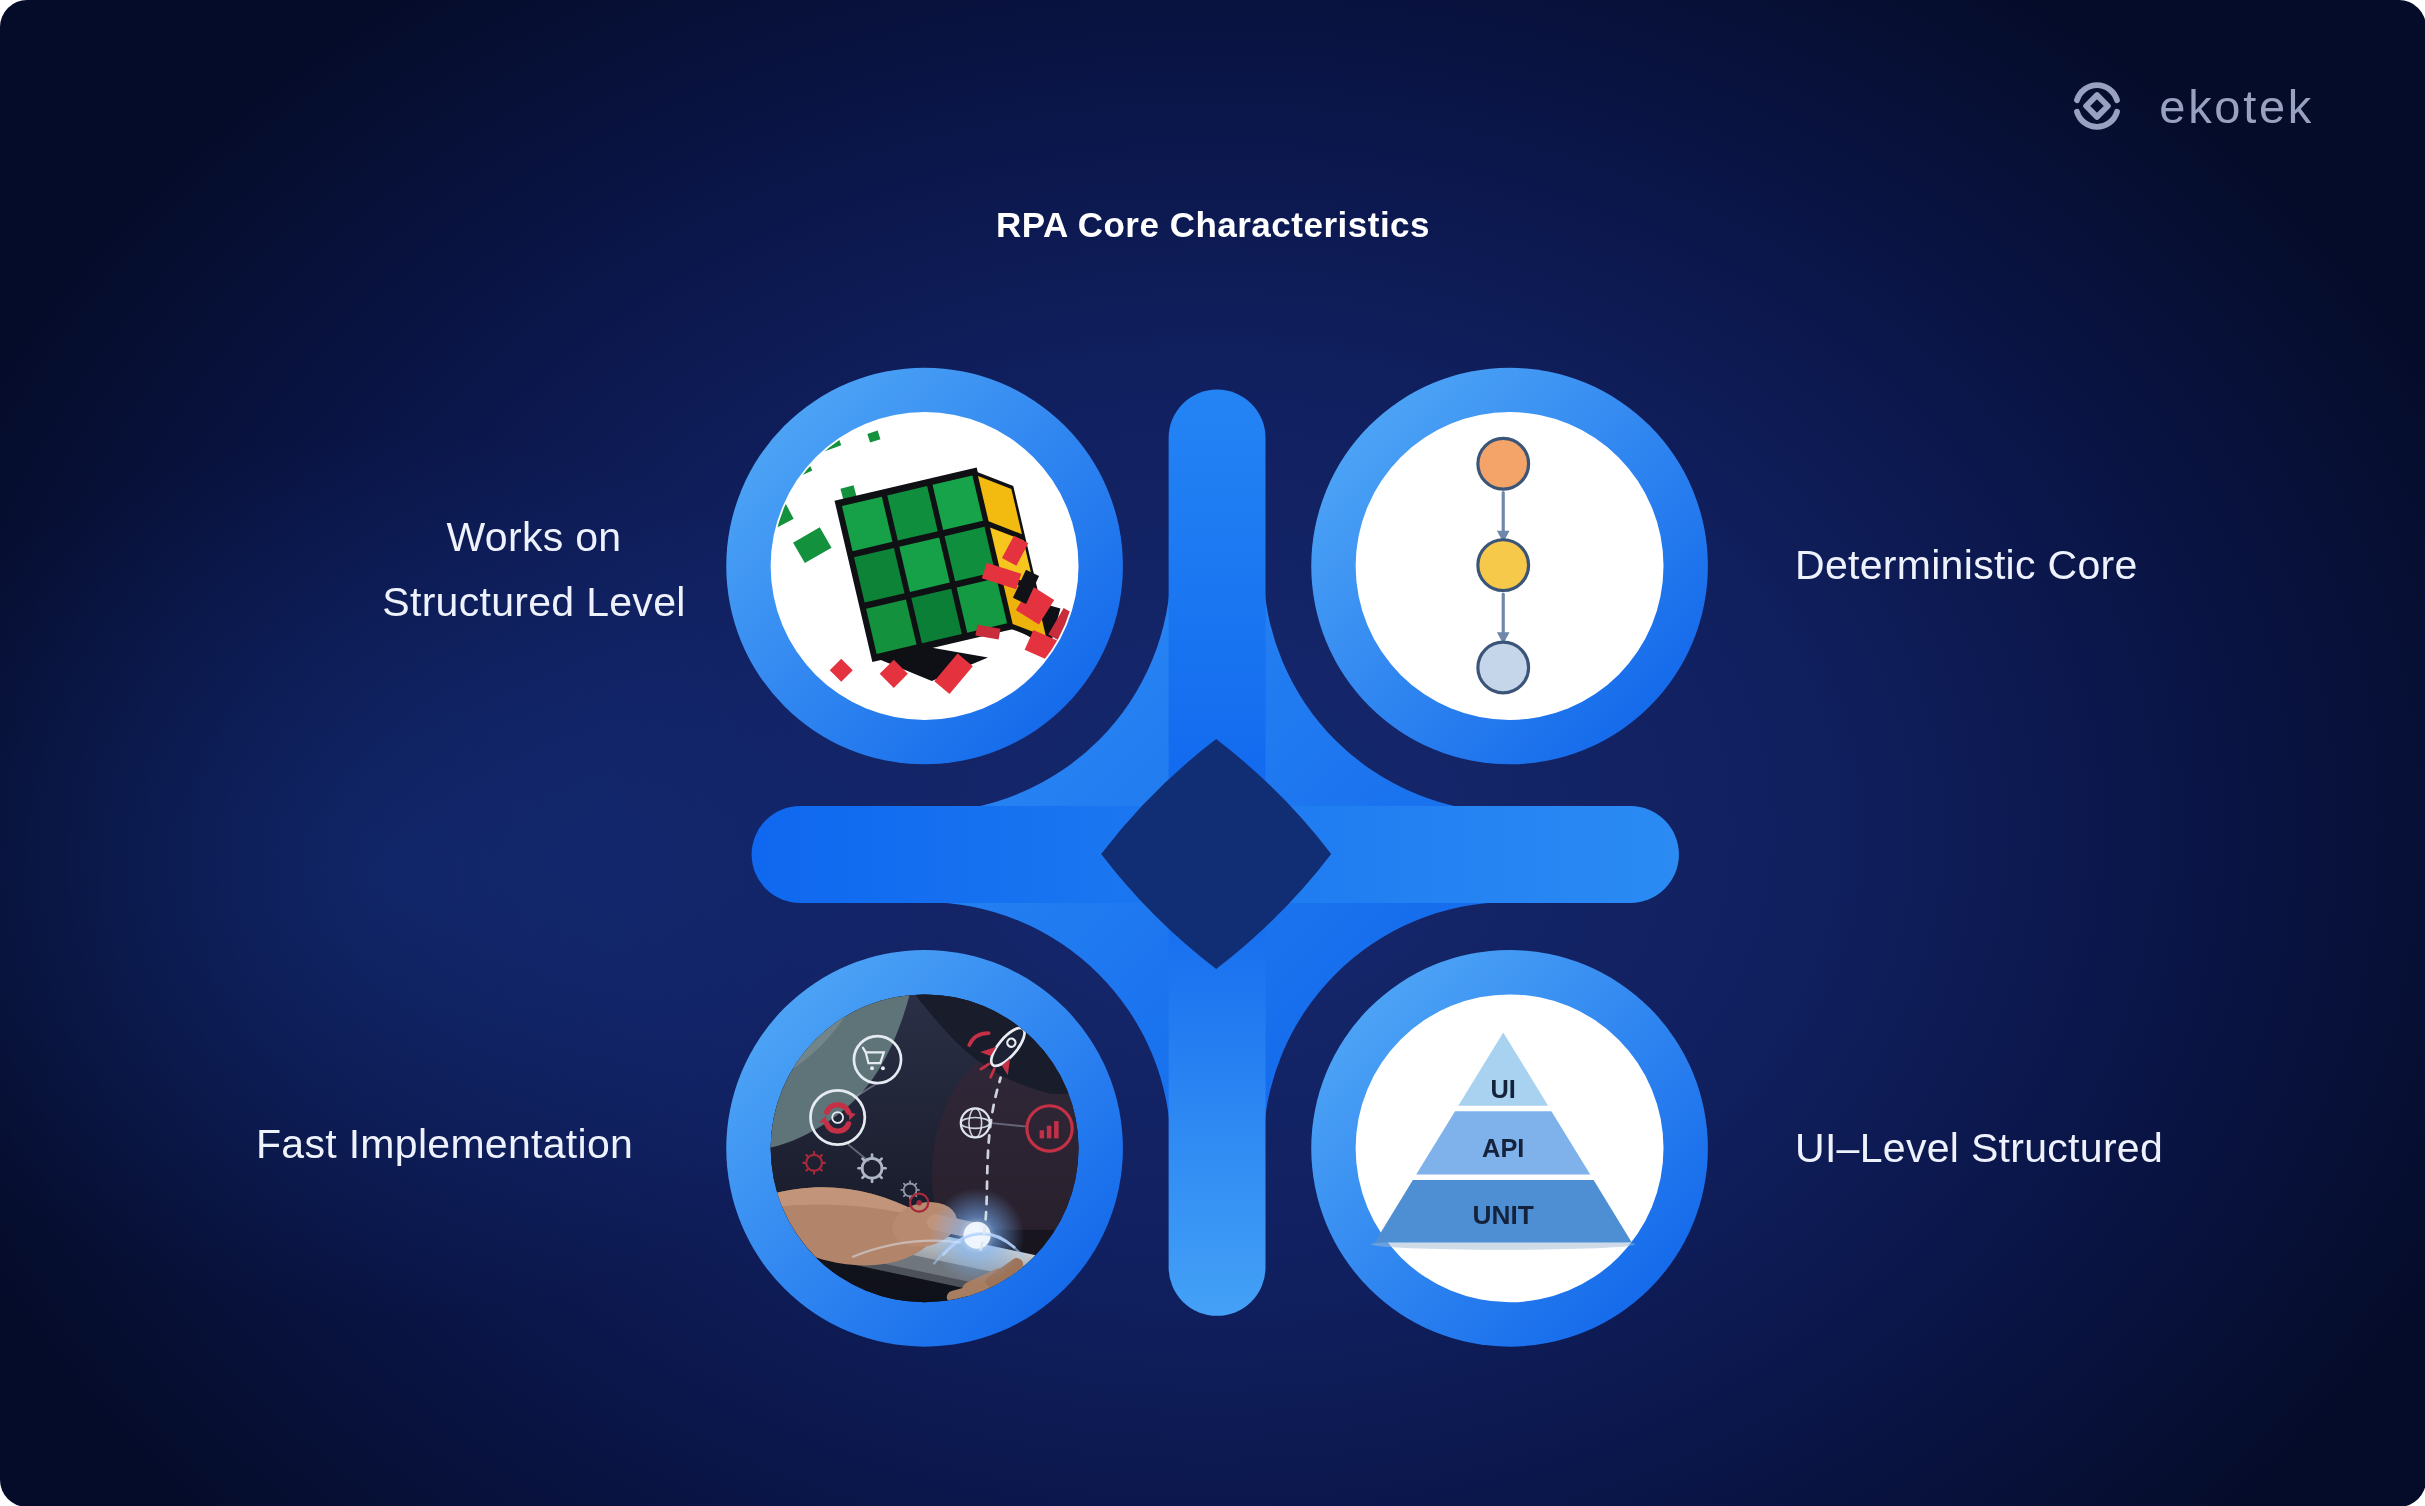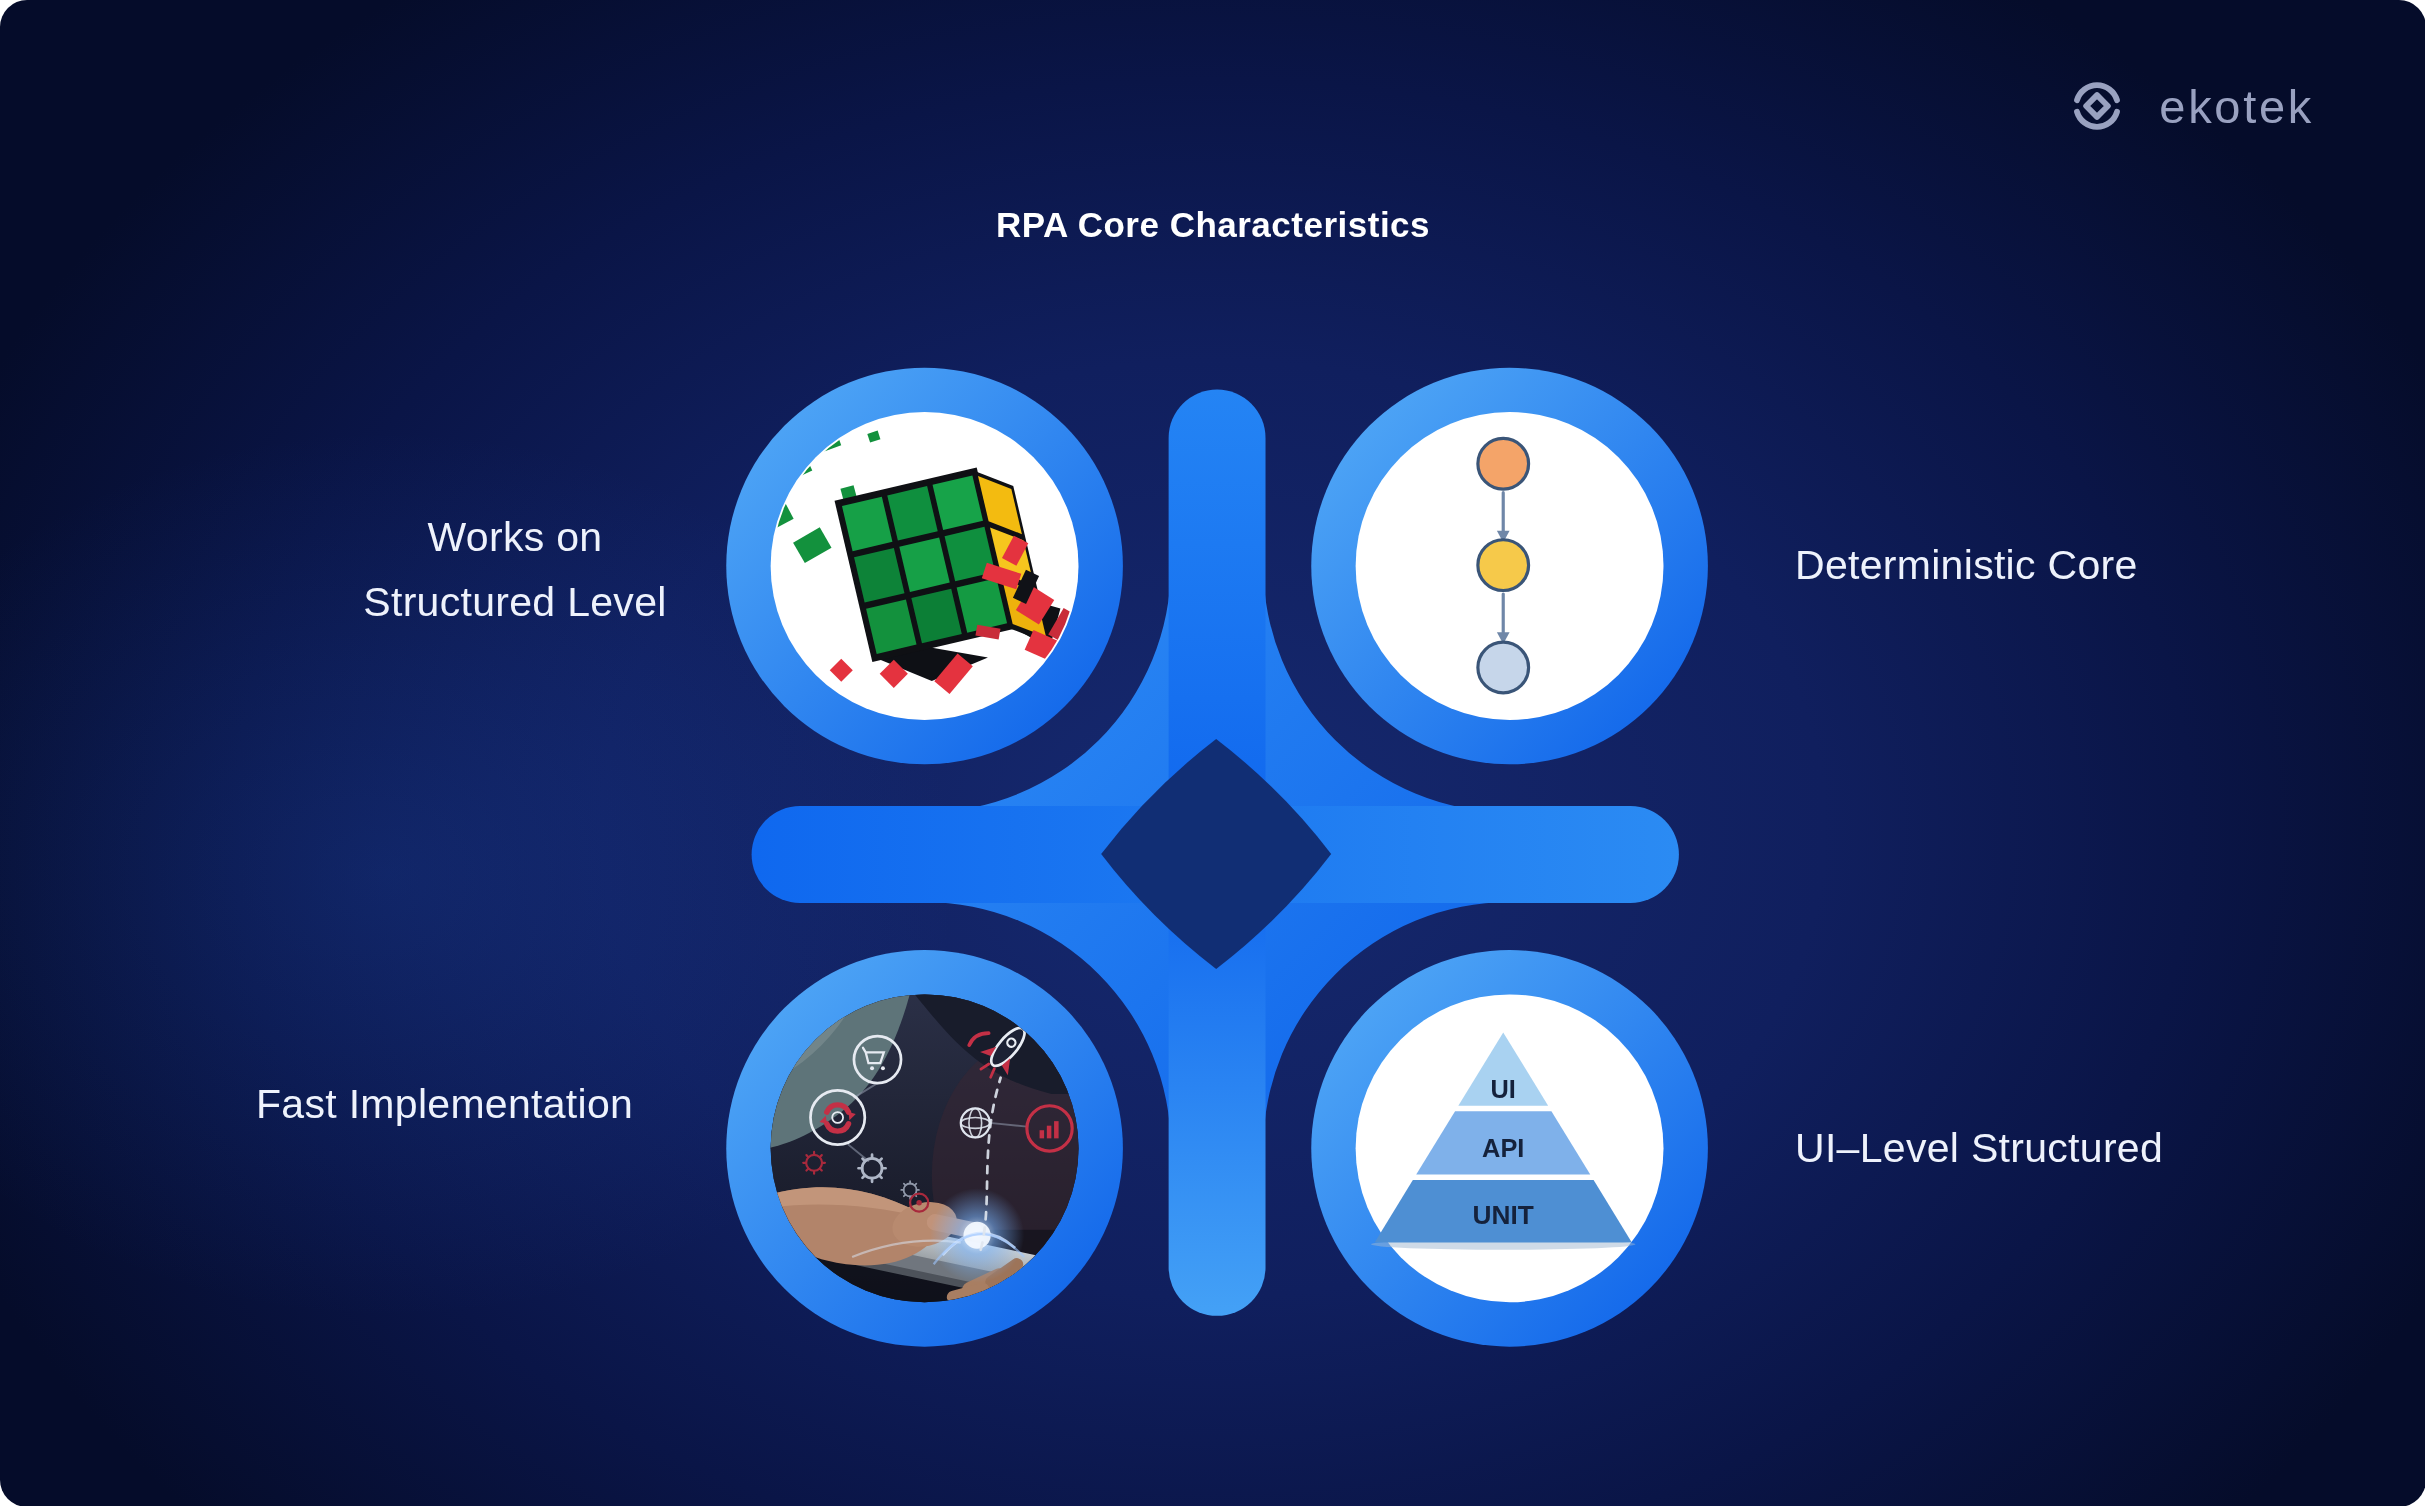--- a/index.html
+++ b/index.html
@@ -9,23 +9,23 @@
     background:
       radial-gradient(ellipse 815px 634px at 16% 58%, rgba(35,90,200,.20), rgba(0,0,0,0) 70%),
       radial-gradient(ellipse 1358px 1041px at 50% 55%, #16296f 0%, #101f5e 45%, #0a1547 72%, #050c2a 100%);
   }
   .title{
     position:absolute;top:205px;left:0;width:100%;text-align:center;
     font-size:35px;font-weight:700;color:#ffffff;letter-spacing:0.5px;
   }
   .side-label{position:absolute;color:#eef2fc;font-size:41px;font-weight:400;letter-spacing:0.3px;}
   .side-label span{display:block;}
-  .label-tl{top:505px;left:316px;width:398px;text-align:center;line-height:65px;}
+  .label-tl{top:505px;left:335px;width:398px;text-align:center;line-height:65px;}
   .label-tr{top:541px;left:1795px;line-height:49px;}
-  .label-bl{top:1080px;left:256px;line-height:49px;}
+  .label-bl{top:1120px;left:256px;line-height:49px;}
   .label-br{top:1124px;left:1795px;line-height:49px;}
   .logo{
     position:absolute;top:76px;right:112px;display:flex;align-items:center;gap:32px;
     color:#99a1c0;
     text-align:center;
   }
   .logo .word{font-size:47px;font-weight:400;letter-spacing:2.7px;}
   svg.scene{position:absolute;left:0;top:0;}
 </style>
 </head>

